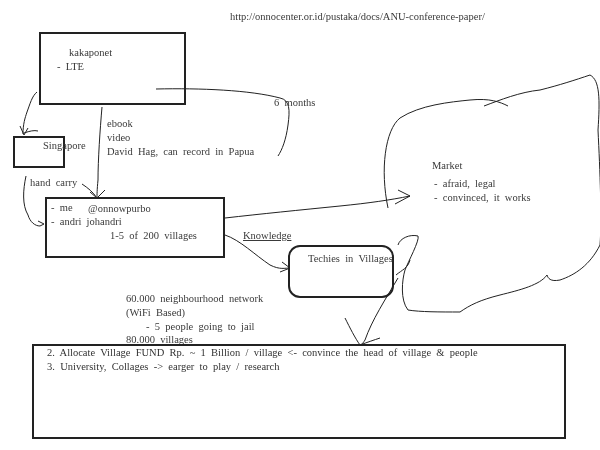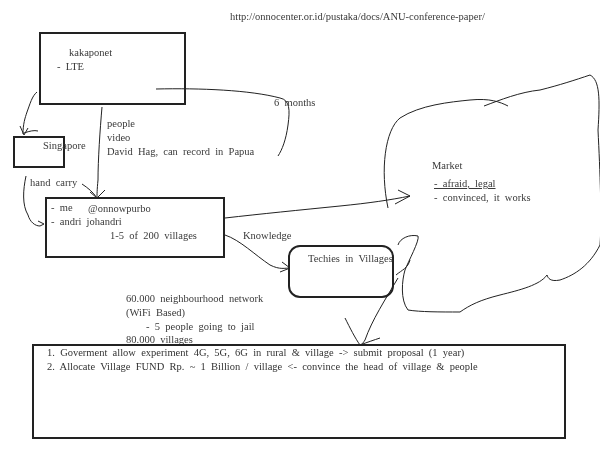--- a/index.html
+++ b/index.html
@@ -38,44 +38,44 @@
   <path d="M396,275 C402,270 408,268 410,260"></path>
 </svg>
 
 <div class="box" style="left:39px;top:32px;width:147px;height:73px;"></div>
 <div class="t" style="left:57px;top:46px;padding-left:12px;">kakaponet</div>
 <div class="t" style="left:57px;top:60px;">-  LTE</div>
 
 <div class="box" style="left:13px;top:136px;width:52px;height:32px;"></div>
 <div class="t" style="left:19px;top:139px;margin-left:24px;">Singapore</div>
 
-<div class="t" style="left:107px;top:117px;">people</div>
+<div class="t" style="left:107px;top:117px;">ebook</div>
 <div class="t" style="left:107px;top:131px;">video</div>
 <div class="t" style="left:107px;top:145px;">David  Hag,  can  record  in  Papua</div>
 
 <div class="t" style="left:274px;top:96px;">6  months</div>
 <div class="t" style="left:30px;top:176px;">hand  carry</div>
 
 <div class="box" style="left:45px;top:197px;width:180px;height:61px;"></div>
 <div class="t" style="left:51px;top:201px;">-  me</div>
 <div class="t" style="left:88px;top:202px;">@onnowpurbo</div>
 <div class="t" style="left:51px;top:215px;">-  andri  johandri</div>
 <div class="t" style="left:110px;top:229px;">1-5  of  200  villages</div>
 
-<div class="t" style="left:243px;top:229px;">Knowledge</div>
+<div class="t" style="left:243px;top:229px;text-decoration:underline;">Knowledge</div>
 
 <div class="box" style="left:288px;top:245px;width:106px;height:53px;border-radius:12px;"></div>
 <div class="t" style="left:308px;top:252px;">Techies  in  Villages</div>
 
 <div class="t" style="left:432px;top:159px;">Market</div>
-<div class="t" style="left:434px;top:177px;text-decoration:underline;">-  afraid,  legal</div>
+<div class="t" style="left:434px;top:177px;">-  afraid,  legal</div>
 <div class="t" style="left:434px;top:191px;">-  convinced,  it  works</div>
 
 <div class="t" style="left:126px;top:292px;">60.000  neighbourhood  network</div>
 <div class="t" style="left:126px;top:306px;">(WiFi  Based)</div>
 <div class="t" style="left:126px;top:320px;margin-left:20px;">-  5  people  going  to  jail</div>
 <div class="t" style="left:126px;top:333px;">80.000  villages</div>
 
 <div class="box" style="left:32px;top:344px;width:534px;height:95px;border-width:2px;background:#fff;"></div>
 <div class="list" style="left:47px;top:346px;">
-  <div>1.  Goverment  allow  experiment  4G,  5G,  6G  in  rural  &amp;  village  -&gt;  submit  proposal  (1  year)</div>
   <div>2.  Allocate  Village  FUND  Rp.  ~  1  Billion  /  village  &lt;-  convince  the  head  of  village  &amp;  people</div>
+  <div>3.  University,  Collages  -&gt;  earger  to  play  /  research</div>
 </div>
 
 </body></html>

